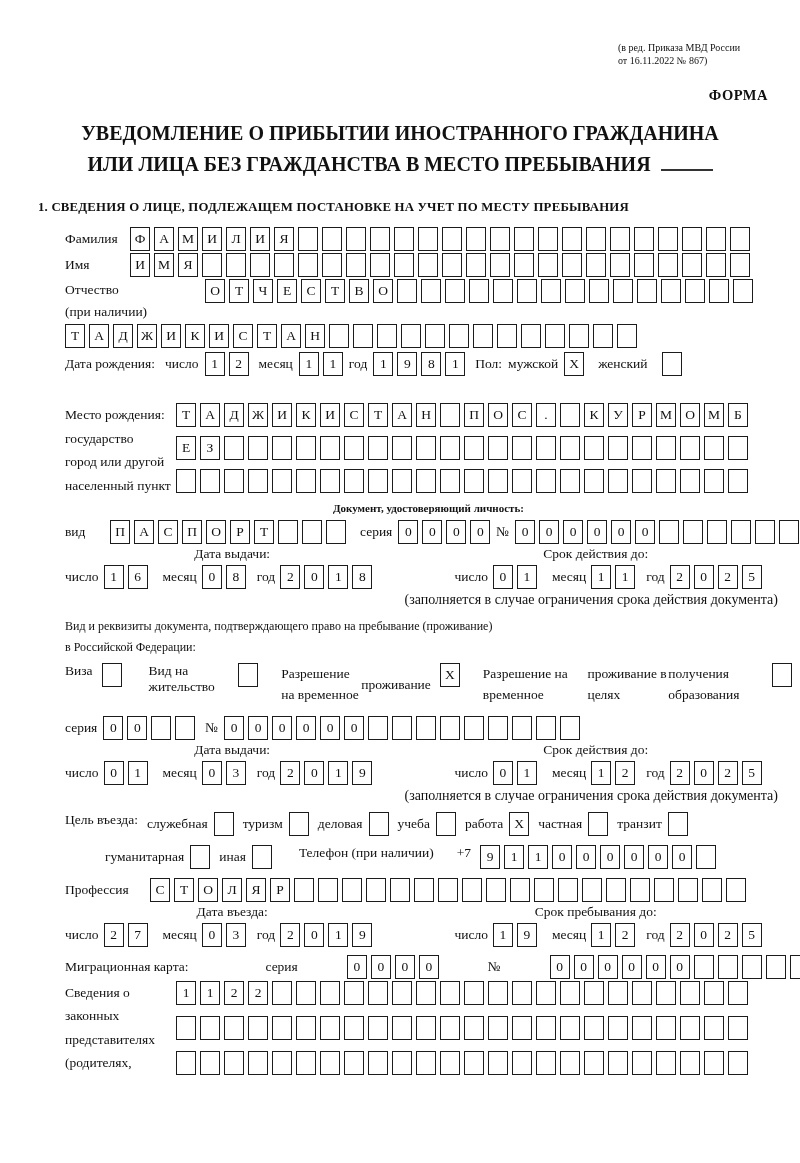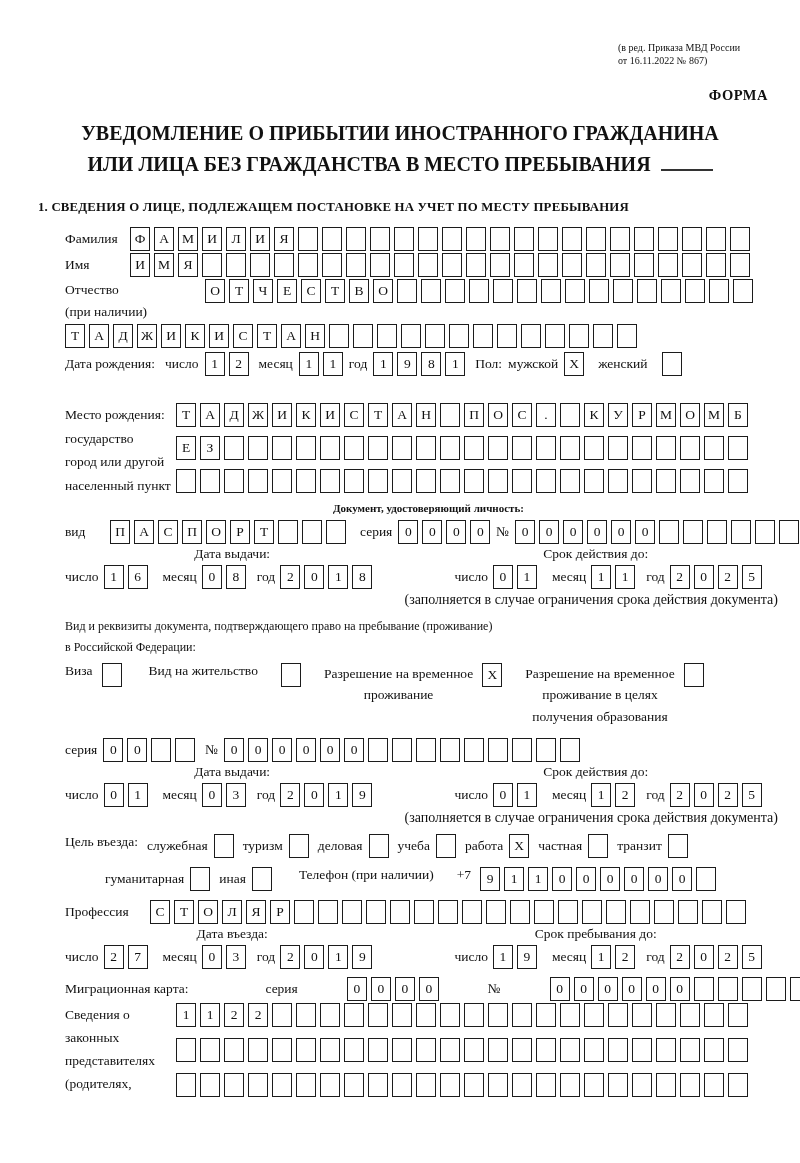--- a/index.html
+++ b/index.html
@@ -27,21 +27,21 @@
   .stack{display:flex;flex-direction:column;gap:9px;}
   .doc-title{text-align:center;font-weight:bold;font-size:11px;margin:2px 0 6px 0;}
   .two-col{display:flex;margin-bottom:2px;}
   .col-l{width:46%;} .col-r{width:54%;}
   .col-head{text-align:center;font-size:13.5px;margin-bottom:3px;}
   .dgroup{display:flex;align-items:center;gap:5px;}
   .note-right{text-align:right;font-size:14px;padding-right:14px;margin:3px 0 8px 0;}
   .intro{font-size:12px;line-height:1.8;margin-bottom:4px;}
   .opt-row{display:flex;align-items:flex-start;gap:23px;margin-bottom:10px;}
   .opt{display:flex;align-items:flex-start;gap:9px;}
-  .opt-lines{display:flex;flex-direction:column;align-items:center;line-height:1.6;justify-content:center;}
+  .opt-lines{display:flex;flex-direction:row;align-items:center;line-height:1.6;justify-content:center;}
   .purpose-row{display:flex;align-items:flex-start;gap:9px;margin-bottom:9px;flex-wrap:nowrap;}
   .purpose{display:flex;align-items:center;gap:6px;}
   .indent{margin-left:40px;}
   .rep-wrap{display:flex;align-items:flex-start;margin-bottom:2px;}
 </style>
 </head>
 <body>
 
 <div class="page">
 

